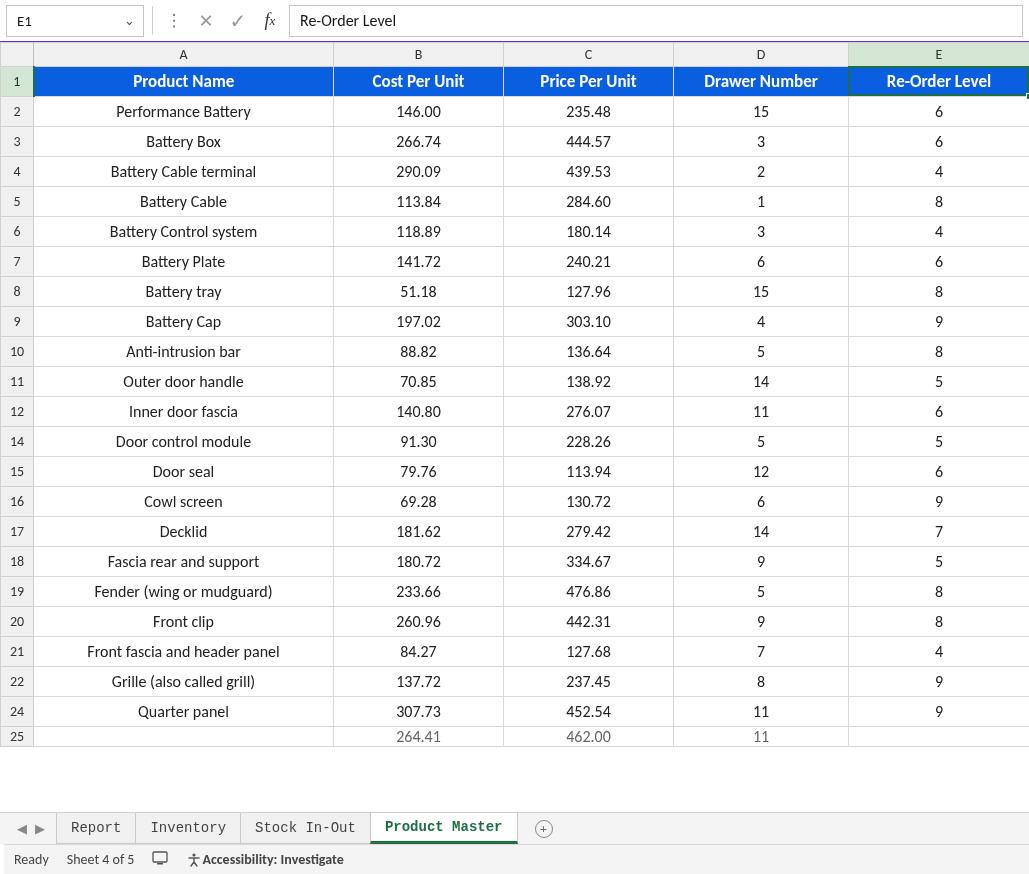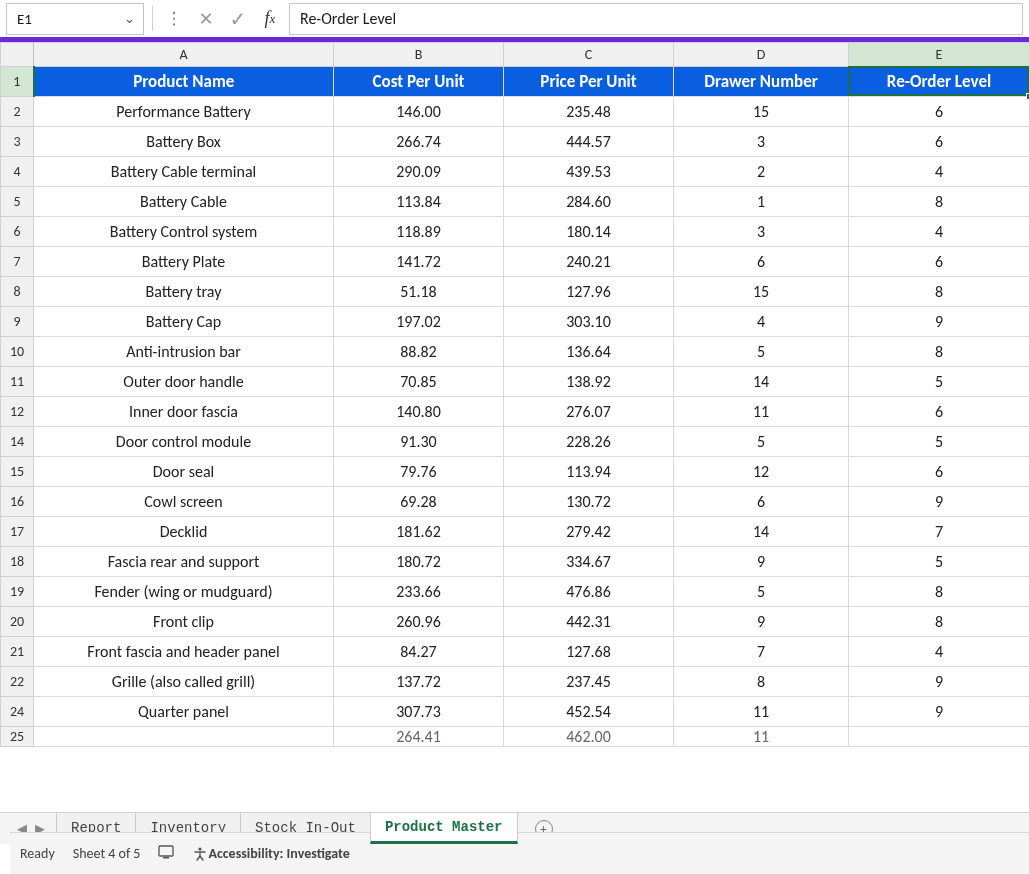--- a/index.html
+++ b/index.html
@@ -12,21 +12,21 @@
     height: 874px;
     overflow: hidden;
     position: relative;
   }
 
   
   .formula-bar {
     display: flex;
     align-items: center;
     height: 42px;
-    border-bottom: 5px solid #6d28d9;
+    border-bottom: 1px solid #6d28d9;
     background: #fff;
     padding: 4px 6px;
     gap: 6px;
   }
   .name-box {
     width: 138px;
     height: 32px;
     border: 1px solid #c6c6c6;
     background: #fff;
     display: flex;
@@ -186,22 +186,22 @@
     font-size:16px;
   }
   .tab-add .circle{
     width:18px;height:18px;border:1px solid #888;border-radius:50%;
     display:flex;align-items:center;justify-content:center;font-size:13px;line-height:1;
   }
 
   
   .status-bar {
     position:absolute;
-    bottom:0; left:10px; right:0;
-    height:42px;
+    bottom:0; left:4px; right:0;
+    height:30px;
     background:#f4f4f4;
     border-top:1px solid #d9d9d9;
     display:flex;
     align-items:center;
     padding:0 10px;
     gap:18px;
     font-size:14px;
     color:#444;
     overflow:hidden;
   }

